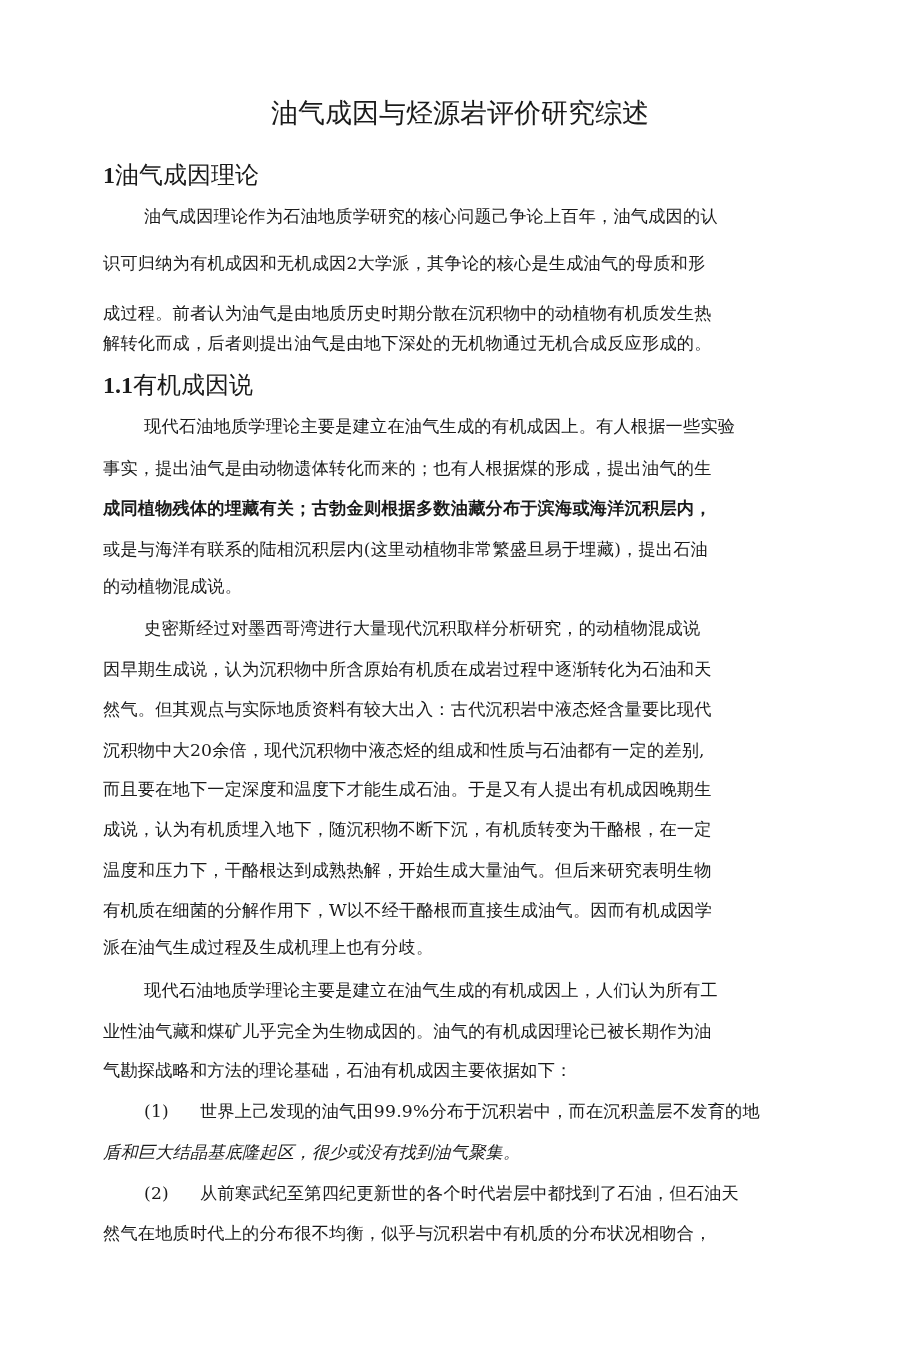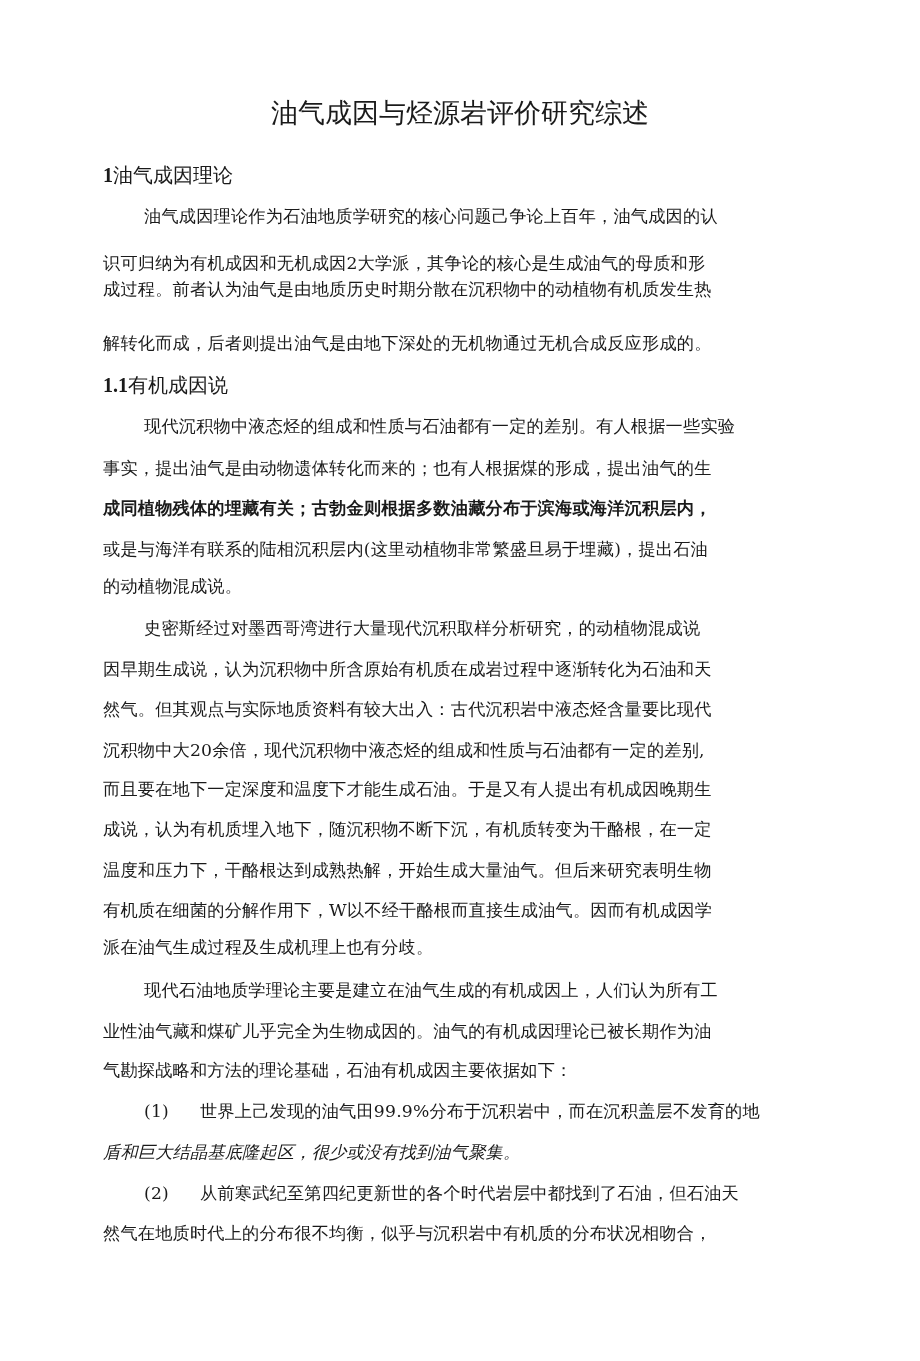--- a/index.html
+++ b/index.html
@@ -7,21 +7,21 @@
     width: 920px; height: 1361px; position: relative; overflow: hidden;
     font-family: "DejaVu Serif", "Liberation Serif", serif;
     color: #1a1a1a;
   }
   .page { position: absolute; left: 0; top: 0; width: 748px; height: 1361px; }
   .title {
     position: absolute; left: 0; width: 920px; top: 93px;
     text-align: center; font-size: 27px; line-height: 40px; letter-spacing: 0px;
   }
   .h {
-    position: absolute; left: 103px; font-size: 20px; line-height: 36px;
+    position: absolute; left: 103px; font-size: 24px; line-height: 36px;
   }
   .h .num { font-weight: bold; font-family: "Liberation Serif", serif; }
   .line {
     position: absolute; left: 103px; font-size: 17.2px; line-height: 26px;
     white-space: nowrap; letter-spacing: 0.2px;
   }
   .indent { left: 144px; }
   .item-num { display: inline-block; width: 56px; }
 </style>
 </head>
@@ -30,28 +30,28 @@
 <div class="page">
 
   <div class="title">油气成因与烃源岩评价研究综述</div>
 
   <div class="h" style="top:157px;">
     <span class="num">1</span><span>油气成因理论</span>
   </div>
 
   <div class="line indent" style="top:203px;">油气成因理论作为石油地质学研究的核心问题己争论上百年，油气成因的认</div>
   <div class="line" style="top:250px;">识可归纳为有机成因和无机成因2大学派，其争论的核心是生成油气的母质和形</div>
-  <div class="line" style="top:276px;">成过程。前者认为油气是由地质历史时期分散在沉积物中的动植物有机质发生热</div>
+  <div class="line" style="top:300px;">成过程。前者认为油气是由地质历史时期分散在沉积物中的动植物有机质发生热</div>
   <div class="line" style="top:330px;">解转化而成，后者则提出油气是由地下深处的无机物通过无机合成反应形成的。</div>
 
   <div class="h" style="top:367px;">
     <span class="num">1.1</span><span>有机成因说</span>
   </div>
 
-  <div class="line indent" style="top:413px;">现代沉积物中液态烃的组成和性质与石油都有一定的差别。有人根据一些实验</div>
+  <div class="line indent" style="top:413px;">现代石油地质学理论主要是建立在油气生成的有机成因上。有人根据一些实验</div>
   <div class="line" style="top:455px;">事实，提出油气是由动物遗体转化而来的；也有人根据煤的形成，提出油气的生</div>
   <div class="line" style="top:495px;font-weight:bold;">成同植物残体的埋藏有关；古勃金则根据多数油藏分布于滨海或海洋沉积层内，</div>
   <div class="line" style="top:536px;">或是与海洋有联系的陆相沉积层内(这里动植物非常繁盛旦易于埋藏)，提出石油</div>
   <div class="line" style="top:573px;">的动植物混成说。</div>
 
   <div class="line indent" style="top:615px;">史密斯经过对墨西哥湾进行大量现代沉积取样分析研究，的动植物混成说</div>
   <div class="line" style="top:656px;">因早期生成说，认为沉积物中所含原始有机质在成岩过程中逐渐转化为石油和天</div>
   <div class="line" style="top:696px;">然气。但其观点与实际地质资料有较大出入：古代沉积岩中液态烃含量要比现代</div>
   <div class="line" style="top:737px;">沉积物中大20余倍，现代沉积物中液态烃的组成和性质与石油都有一定的差别,</div>
   <div class="line" style="top:776px;">而且要在地下一定深度和温度下才能生成石油。于是又有人提出有机成因晚期生</div>

